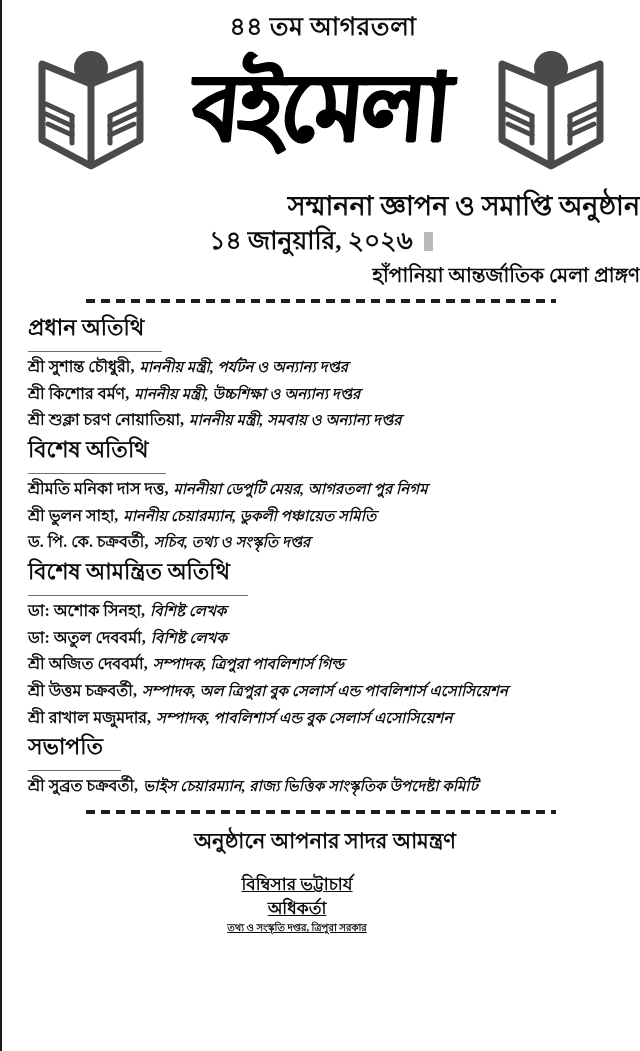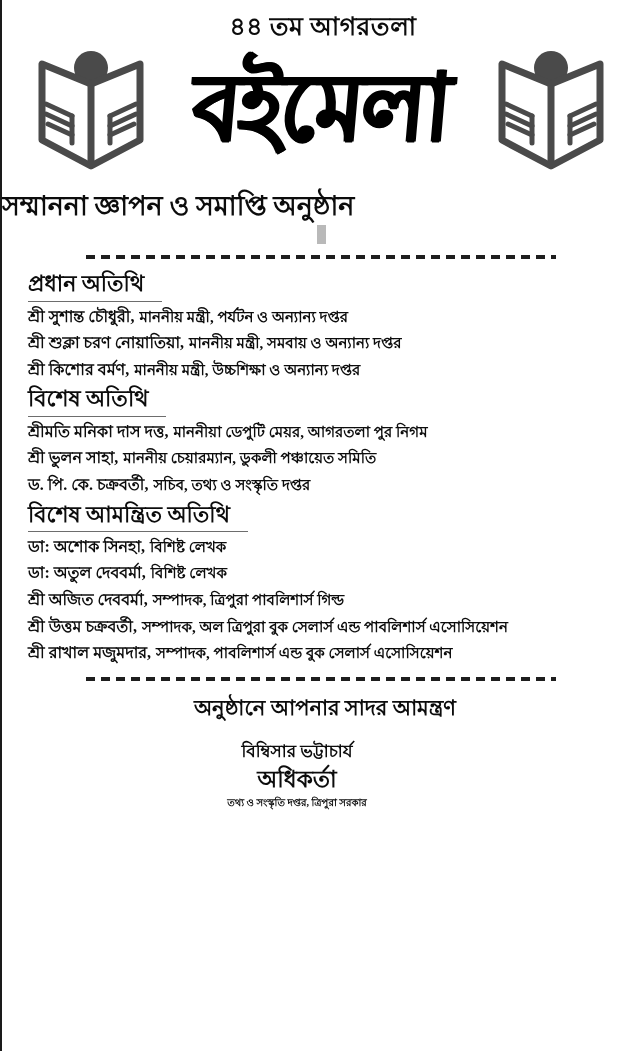--- a/index.html
+++ b/index.html
@@ -55,21 +55,21 @@
     font-weight: 700;
     line-height: 1.18;
     letter-spacing: -2px;
     color: #000000;
     transform: skewX(-5deg) scaleY(1.1);
     text-shadow: 1.5px 0 0 #000, -1.5px 0 0 #000, 0 1px 0 #000;
     white-space: nowrap;
   }
 
   
-  .meta { text-align: left; margin-top: 4px; }
+  .meta { text-align: right; margin-top: 4px; }
   .meta-occasion {
     font-size: 27px;
     font-weight: 700;
     line-height: 1.24;
   }
   .meta-when {
     font-size: 25px;
     font-weight: 600;
     line-height: 1.3;
     margin-top: 2px;
@@ -106,55 +106,56 @@
     padding: 9px 18px 0 26px;
   }
   .section { margin-bottom: 2px; }
   .section-heading {
     font-size: 22px;
     font-weight: 600;
     line-height: 1.42;
     display: inline-block;
     border-bottom: 1.6px solid #6d6d6d;
     padding-right: 18px;
-    padding-bottom: 1px;
+    padding-bottom: 8px;
   }
   .person {
     line-height: 1.44;
     margin-top: 3px;
     white-space: nowrap;
   }
   .person-name {
     font-size: 16px;
     font-weight: 700;
   }
   .person-role {
     font-size: 15px;
     font-weight: 600;
     margin-left: 1px;
+    font-style: italic;
   }
 
   
   .invite-line {
     text-align: center;
     font-size: 21px;
     font-weight: 700;
     margin-top: 11px;
     margin-left: 8px;
   }
   .signatory {
     margin-top: 13px;
     padding-right: 48px;
     text-align: center;
     line-height: 1.42;
   }
   .sign-name { font-size: 17px; font-weight: 700; }
-  .sign-desg { font-size: 23px; font-weight: 700; }
+  .sign-desg { font-size: 17px; font-weight: 700; }
   .sign-dept { font-size: 10px; font-weight: 700; }
-  .sign-inner { display: inline-block; text-align: center; }
+  .sign-inner { display: inline-block; text-align: center; text-decoration: underline; }
 </style>
 </head>
 <body>
 
 <div class="header">
 
   <div class="fair-ordinal">৪৪ তম আগরতলা</div>
 
   <div class="logo-row">
 
@@ -196,32 +197,35 @@
       </g>
     </svg>
 
   </div>
 </div>
 
 <div class="meta">
   <div class="meta-occasion">সম্মাননা জ্ঞাপন ও সমাপ্তি অনুষ্ঠান</div>
 
   <div class="meta-when">
+    <span>১৪ জানুয়ারি, ২০২৬</span>
     <span class="when-sep"></span>
   </div>
 
+  <div class="meta-venue">হাঁপানিয়া আন্তর্জাতিক মেলা প্রাঙ্গণ</div>
 </div>
 
 <div class="dashes"></div>
 
 <div class="body-block" id="sections-container">
     <div class="section"><div class="section-heading">প্রধান অতিথি</div><div class="person"><span class="person-name">শ্রী সুশান্ত চৌধুরী,</span> <span class="person-role">মাননীয় মন্ত্রী, পর্যটন ও অন্যান্য দপ্তর</span></div></div>
-    <div class="section"><div class="person"><span class="person-name">শ্রী শুক্লা চরণ নোয়াতিয়া,</span> <span class="person-role">মাননীয় মন্ত্রী, সমবায় ও অন্যান্য দপ্তর</span></div><div class="person"><span class="person-name">শ্রী কিশোর বর্মণ,</span> <span class="person-role">মাননীয় মন্ত্রী, উচ্চশিক্ষা ও অন্যান্য দপ্তর</span></div></div>
+    <div class="section"><div class="person"><span class="person-name">শ্রী কিশোর বর্মণ,</span> <span class="person-role">মাননীয় মন্ত্রী, উচ্চশিক্ষা ও অন্যান্য দপ্তর</span></div><div class="person"><span class="person-name">শ্রী শুক্লা চরণ নোয়াতিয়া,</span> <span class="person-role">মাননীয় মন্ত্রী, সমবায় ও অন্যান্য দপ্তর</span></div></div>
     <div class="section"><div class="section-heading">বিশেষ অতিথি</div><div class="person"><span class="person-name">শ্রীমতি মনিকা দাস দত্ত,</span> <span class="person-role">মাননীয়া ডেপুটি মেয়র, আগরতলা পুর নিগম</span></div><div class="person"><span class="person-name">শ্রী ভুলন সাহা,</span> <span class="person-role">মাননীয় চেয়ারম্যান, ডুকলী পঞ্চায়েত সমিতি</span></div><div class="person"><span class="person-name">ড. পি. কে. চক্রবর্তী,</span> <span class="person-role">সচিব, তথ্য ও সংস্কৃতি দপ্তর</span></div></div>
     <div class="section"><div class="section-heading">বিশেষ আমন্ত্রিত অতিথি</div><div class="person"><span class="person-name">ডা: অশোক সিনহা,</span> <span class="person-role">বিশিষ্ট লেখক</span></div><div class="person"><span class="person-name">ডা: অতুল দেববর্মা,</span> <span class="person-role">বিশিষ্ট লেখক</span></div><div class="person"><span class="person-name">শ্রী অজিত দেববর্মা,</span> <span class="person-role">সম্পাদক, ত্রিপুরা পাবলিশার্স গিল্ড</span></div><div class="person"><span class="person-name">শ্রী উত্তম চক্রবর্তী,</span> <span class="person-role">সম্পাদক, অল ত্রিপুরা বুক সেলার্স এন্ড পাবলিশার্স এসোসিয়েশন</span></div><div class="person"><span class="person-name">শ্রী রাখাল মজুমদার,</span> <span class="person-role">সম্পাদক, পাবলিশার্স এন্ড বুক সেলার্স এসোসিয়েশন</span></div></div>
+    <div class="section"><div class="section-heading">সভাপতি</div><div class="person"><span class="person-name">শ্রী সুব্রত চক্রবর্তী,</span> <span class="person-role">ভাইস চেয়ারম্যান, রাজ্য ভিত্তিক সাংস্কৃতিক উপদেষ্টা কমিটি</span></div></div>
   </div>
 
 <div class="dashes bottom"></div>
 
 <div class="invite-line">অনুষ্ঠানে আপনার সাদর আমন্ত্রণ</div>
 
 <div class="signatory">
   <div class="sign-inner">
     <div class="sign-name">বিম্বিসার ভট্টাচার্য</div>
     <div class="sign-desg">অধিকর্তা</div>

